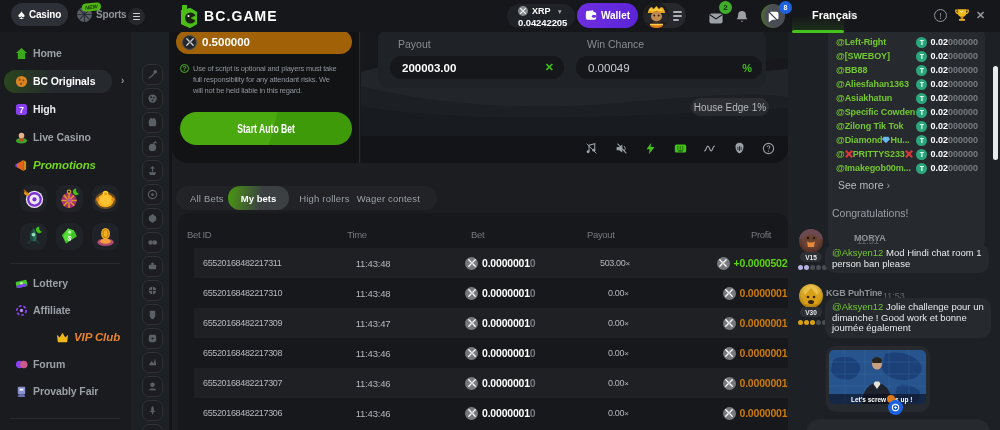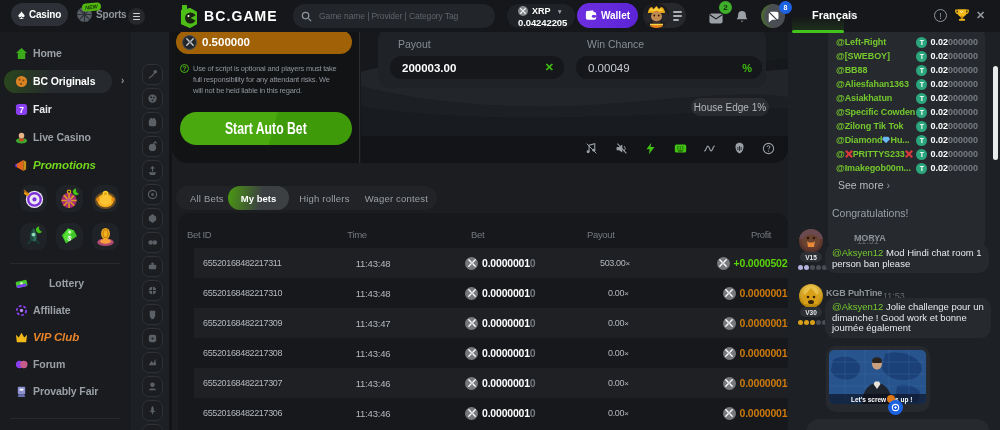--- a/index.html
+++ b/index.html
@@ -57,21 +57,21 @@
 .sbtn { position:absolute; left:11px; width:21px; height:21px; border-radius:7px; border:1px solid #2e3136; background:#1b1d21; color:#5b6066; font-size:10px; display:flex; align-items:center; justify-content:center; }
 
 
 #game { position:absolute; left:172px; top:0px; width:616px; height:163px; background:#17191d; z-index:10; border-radius:0 0 16px 16px; overflow:hidden; }
 #betpanel { position:absolute; left:0; top:0; width:188px; height:163px; background:#111315; border-right:1px solid #2a2d32; }
 #betinput { position:absolute; left:4px; top:30px; width:176px; height:24px; background:#a16207; border-radius:13px; display:flex; align-items:center; }
 #betinput .amt { color:#fff; font-size:11.5px; font-weight:bold; margin-left:5px; }
 .xrpc { width:15px; height:15px; border-radius:50%; background:#23272b; border:1px solid #4a4f55; display:flex; align-items:center; justify-content:center; margin-left:6px; }
 #note { position:absolute; left:21px; top:63px; width:170px; color:#8f959b; font-size:7.5px; letter-spacing:-0.2px; line-height:11px; white-space:nowrap; }
 #noteq { position:absolute; left:8px; top:64px; width:9px; height:9px; border-radius:50%; border:1px solid #4cb319; color:#4cb319; font-size:7px; font-weight:bold; display:flex; align-items:center; justify-content:center; }
-#startbtn { position:absolute; left:8px; top:112px; width:172px; height:33px; border-radius:17px; background:linear-gradient(105deg, #4aa90f 0 54%, #3f9a09 54%); color:#fff; font-size:17px; font-weight:bold; display:flex; align-items:center; justify-content:center; }
+#startbtn { position:absolute; left:8px; top:112px; width:172px; height:33px; border-radius:17px; background:linear-gradient(105deg, #4aa90f 0 54%, #3f9a09 54%); color:#fff; font-size:12px; font-weight:bold; display:flex; align-items:center; justify-content:center; }
 #scene { position:absolute; left:189px; top:0; width:427px; height:163px; background:#17191c; overflow:hidden; }
 #paybox { position:absolute; left:206px; top:28px; width:388px; height:60px; background:#1f2226; border-radius:12px; z-index:5; }
 .paylab { position:absolute; top:10px; color:#878d93; font-size:10.5px; }
 .payinp { position:absolute; top:28px; height:23px; background:#15171b; border-radius:12px; display:flex; align-items:center; }
 #houseedge { position:absolute; left:519px; top:98px; width:78px; height:18px; background:rgba(255,255,255,0.07); border-radius:9px; color:#b5b9be; font-size:10px; display:flex; align-items:center; justify-content:center; z-index:5; }
 #gfooter { position:absolute; left:189px; top:136px; width:427px; height:27px; background:#121417; z-index:4; }
 .gico { position:absolute; top:6px; width:13px; height:13px; }
 
 
 #tabs { position:absolute; left:176px; top:186px; width:261px; height:24px; background:#212327; border-radius:13px; z-index:10; display:flex; align-items:center; white-space:nowrap; }
@@ -189,21 +189,21 @@
           <path d="M6.3 6.2c0-2.3 3.4-2.3 3.4 0 0 1.4-1.7 1.4-1.7 2.8" stroke="#9aa0a5" stroke-width="1.2" fill="none"></path>
           <circle cx="8" cy="11.2" r="0.8" fill="#9aa0a5"></circle>
         </svg>
     </div>
   </div>
 
   <div id="tabs">
     <span class="t" style="margin-left:14px;">All Bets</span>
     <span id="mybets" style="margin-left:4px;">My bets</span>
     <span class="t" style="margin-left:10px;">High rollers</span>
-    <span class="t" style="margin-left:15px;">Wager contest</span>
+    <span class="t" style="margin-left:7px;">Wager contest</span>
   </div>
 
   <div id="table">
     <div class="tc th" style="left:9px; top:6px;">Bet ID</div>
     <div class="tc th" style="left:164px; top:6px; width:30px; justify-content:center;">Time</div>
     <div class="tc th" style="left:293px; top:6px; width:20px;">Bet</div>
     <div class="tc th" style="left:409px; top:6px;">Payout</div>
     <div class="tc th" style="left:573px; top:6px;">Profit</div>
     <div class="trow odd" style="top:35px;">
       <div class="tc" style="left:9px;">65520168482217311</div>
@@ -349,21 +349,21 @@
           <circle cx="6.5" cy="9.5" r="1.2" fill="#8a4d0d"></circle>
         </svg>
       <span class="mtx" style="color:#fff;">BC Originals</span>
     </div>
     <div class="chev" style="position:absolute; left:121px; top:43px;">›</div>
     <div class="mrow" style="top:66px;">
       <svg class="mic" viewBox="0 0 14 14">
           <rect x="1" y="1" width="12" height="12" rx="3" fill="#8a3ff0"></rect>
           <text x="7" y="10.5" font-size="9" font-weight="bold" fill="#fff" text-anchor="middle">7</text>
         </svg>
-      <span class="mtx" style="color:#e8eaec;">Fair</span>
+      <span class="mtx" style="color:#e8eaec;">High</span>
     </div>
     <div class="mrow" style="top:94px;">
       <svg class="mic" viewBox="0 0 14 14">
           <ellipse cx="7" cy="10.5" rx="6" ry="3" fill="#3aa82a"></ellipse>
           <circle cx="7" cy="5" r="3" fill="#e8b48a"></circle>
           <path d="M4 8h6l-1 3H5z" fill="#c8452a"></path>
         </svg>
       <span class="mtx">Live Casino</span>
     </div>
     <div class="mrow" style="top:122px;">
@@ -427,36 +427,36 @@
     </div>
     <div class="pcirc" style="left:92px; top:191px;">
       <svg width="23" height="23" viewBox="0 0 24 24">
           <ellipse cx="12" cy="18" rx="8.5" ry="4" fill="#e05a8a" opacity="0.75"></ellipse>
           <ellipse cx="12" cy="17" rx="5.5" ry="2.6" fill="#f8a040"></ellipse>
           <ellipse cx="12" cy="9" rx="4.6" ry="6" fill="#f0b020"></ellipse>
           <ellipse cx="12" cy="9" rx="2.6" ry="4" fill="none" stroke="#c88208" stroke-width="1.2"></ellipse>
         </svg>
     </div>
     <div class="sdiv" style="top:231px;"></div>
-    <div class="mrow" style="top:240px;gap:16px;">
+    <div class="mrow" style="top:240px;">
       <svg class="mic" viewBox="0 0 14 14">
           <rect x="1" y="4" width="12" height="7" rx="1.5" fill="#4ac82e" transform="rotate(-12 7 7)"></rect>
           <circle cx="7" cy="7" r="1.5" fill="#d8f8c8" transform="rotate(-12 7 7)"></circle>
           <rect x="1.5" y="8" width="11" height="3" rx="1.5" fill="#7a3ff0" transform="rotate(-12 7 9)"></rect>
         </svg>
       <span class="mtx">Lottery</span>
     </div>
     <div class="mrow" style="top:267px;">
       <svg class="mic" viewBox="0 0 14 14">
           <circle cx="7" cy="7" r="5" fill="none" stroke="#8a3ff0" stroke-width="2" stroke-dasharray="3 2"></circle>
           <circle cx="7" cy="7" r="1.8" fill="#b88af8"></circle>
         </svg>
       <span class="mtx">Affiliate</span>
     </div>
-    <div class="mrow" style="top:294px;">
+    <div class="mrow" style="top:294px;padding-left:41px;">
       <svg class="mic" viewBox="0 0 14 14">
           <path d="M1 4l3 3 3-5 3 5 3-3-1 8H2z" fill="#f0b818"></path>
         </svg>
       <span class="mtx" style="color:#e8842a; font-style:italic; font-size:11.5px;">VIP Club</span>
     </div>
     <div class="mrow" style="top:321px;">
       <svg class="mic" viewBox="0 0 14 14">
           <circle cx="5" cy="7" r="4" fill="#8a3ff0"></circle>
           <circle cx="9.5" cy="7" r="4" fill="#c85a8a"></circle>
         </svg>
@@ -718,27 +718,20 @@
     <div id="logo">
       <svg width="21" height="24" viewBox="0 0 42 48">
         <path d="M6 2h10v8l6-2 14 8v24L22 48 4 40V12h2z" fill="#4dbd17"></path>
         <path d="M6 2h10v8M16 10l6-2 14 8v24L22 48 4 40V12l12-2z" fill="#4dbd17"></path>
         <circle cx="23" cy="28" r="11" fill="#1b2413"></circle>
         <path d="M23 28l12-6v12z" fill="#4dbd17"></path>
         <circle cx="19" cy="24" r="2" fill="#fff"></circle>
       </svg>
     </div>
     <div id="logotxt">BC.GAME</div>
-    <div id="search">
-      <svg width="11" height="11" viewBox="0 0 12 12" style="margin-left:8px;">
-          <circle cx="5" cy="5" r="3.5" fill="none" stroke="#8f959b" stroke-width="1.4"></circle>
-          <path d="M8 8l3 3" stroke="#8f959b" stroke-width="1.4"></path>
-        </svg>
-      <span class="ph">Game name | Provider | Category Tag</span>
-    </div>
     <div id="xrp">
       <div class="r1">
           <span class="xrpc" style="width:10px;height:10px;margin-left:0;background:#85888c;border:none;">
             <svg width="6" height="6" viewBox="0 0 10 10">
               <path d="M1 1l3 3M9 1L6 4M1 9l3-3M9 9L6 6" stroke="#fff" stroke-width="1.8" fill="none" stroke-linecap="round"></path>
             </svg>
           </span>
           <span style="margin-left:4px;">XRP</span>
           <span style="color:#9aa0a6; font-size:6.5px; margin-left:6px;">▼</span>
         </div>

